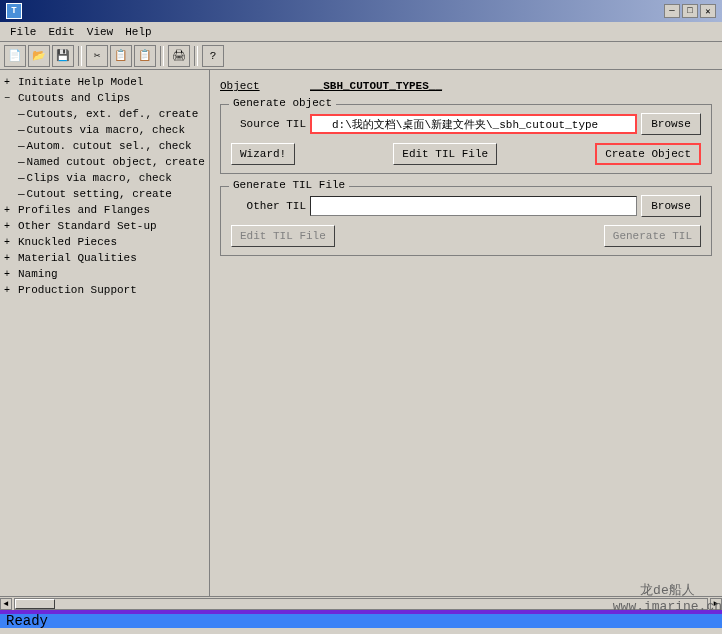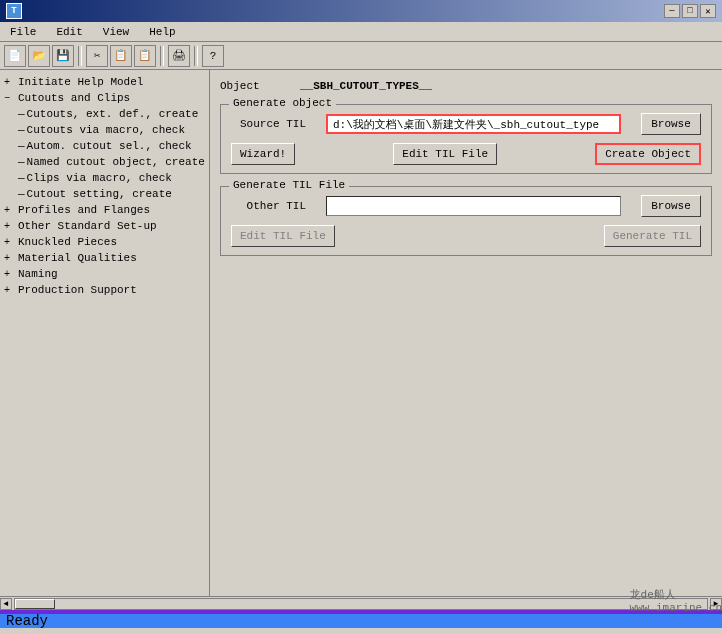--- a/index.html
+++ b/index.html
@@ -56,21 +56,20 @@
       cursor: pointer;
       color: #000;
     }
 
     
     .menu-bar {
       background: #d4d0c8;
       border-bottom: 1px solid #808080;
       padding: 2px 4px;
       display: flex;
-      gap: 8px;
       height: 20px;
       align-items: center;
     }
     .menu-item {
       padding: 1px 6px;
       font-size: 11px;
       cursor: pointer;
     }
 
     
@@ -140,20 +139,22 @@
       background: #d4d0c8;
       padding: 10px;
       overflow-y: auto;
     }
 
     
     .object-row {
       display: flex;
       align-items: center;
       margin-bottom: 12px;
+      gap: 10px;
+      text-decoration: underline;
     }
     .field-label {
       font-size: 11px;
       min-width: 80px;
     }
     .object-value {
       font-size: 11px;
       font-weight: bold;
     }
 
@@ -172,33 +173,33 @@
       background: #d4d0c8;
       padding: 0 4px;
       font-size: 11px;
     }
 
     
     .form-row {
       display: flex;
       align-items: center;
       margin-bottom: 8px;
-      gap: 20px;
+      gap: 4px;
     }
     .form-row .field-label {
       min-width: 75px;
       text-align: right;
     }
 
     
     .text-input {
       height: 20px;
       border: 2px solid #ff4444;
       background: white;
-      padding: 1px 5px;
+      padding: 1px 20px;
       font-size: 11px;
       font-family: 'Courier New', monospace;
       flex: 1;
     }
     .text-input-normal {
       height: 20px;
       border: 1px inset #808080;
       background: white;
       padding: 1px 4px;
       font-size: 11px;
@@ -283,27 +284,27 @@
       align-items: center;
       padding: 0 6px;
       font-size: 14px;
     }
 
     
     .watermark {
       position: fixed;
       bottom: 20px;
       right: 0px;
-      font-size: 11px;
+      font-size: 13px;
       color: #666;
       pointer-events: none;
       z-index: 999;
       display: flex;
       flex-direction: column;
-      align-items: flex-start;
+      align-items: center;
     }
   </style>
 </head>
 <body>
 
 <div class="title-bar">
   <div class="title-bar-left">
     <div class="title-icon">
       <span>T</span>
     </div>

